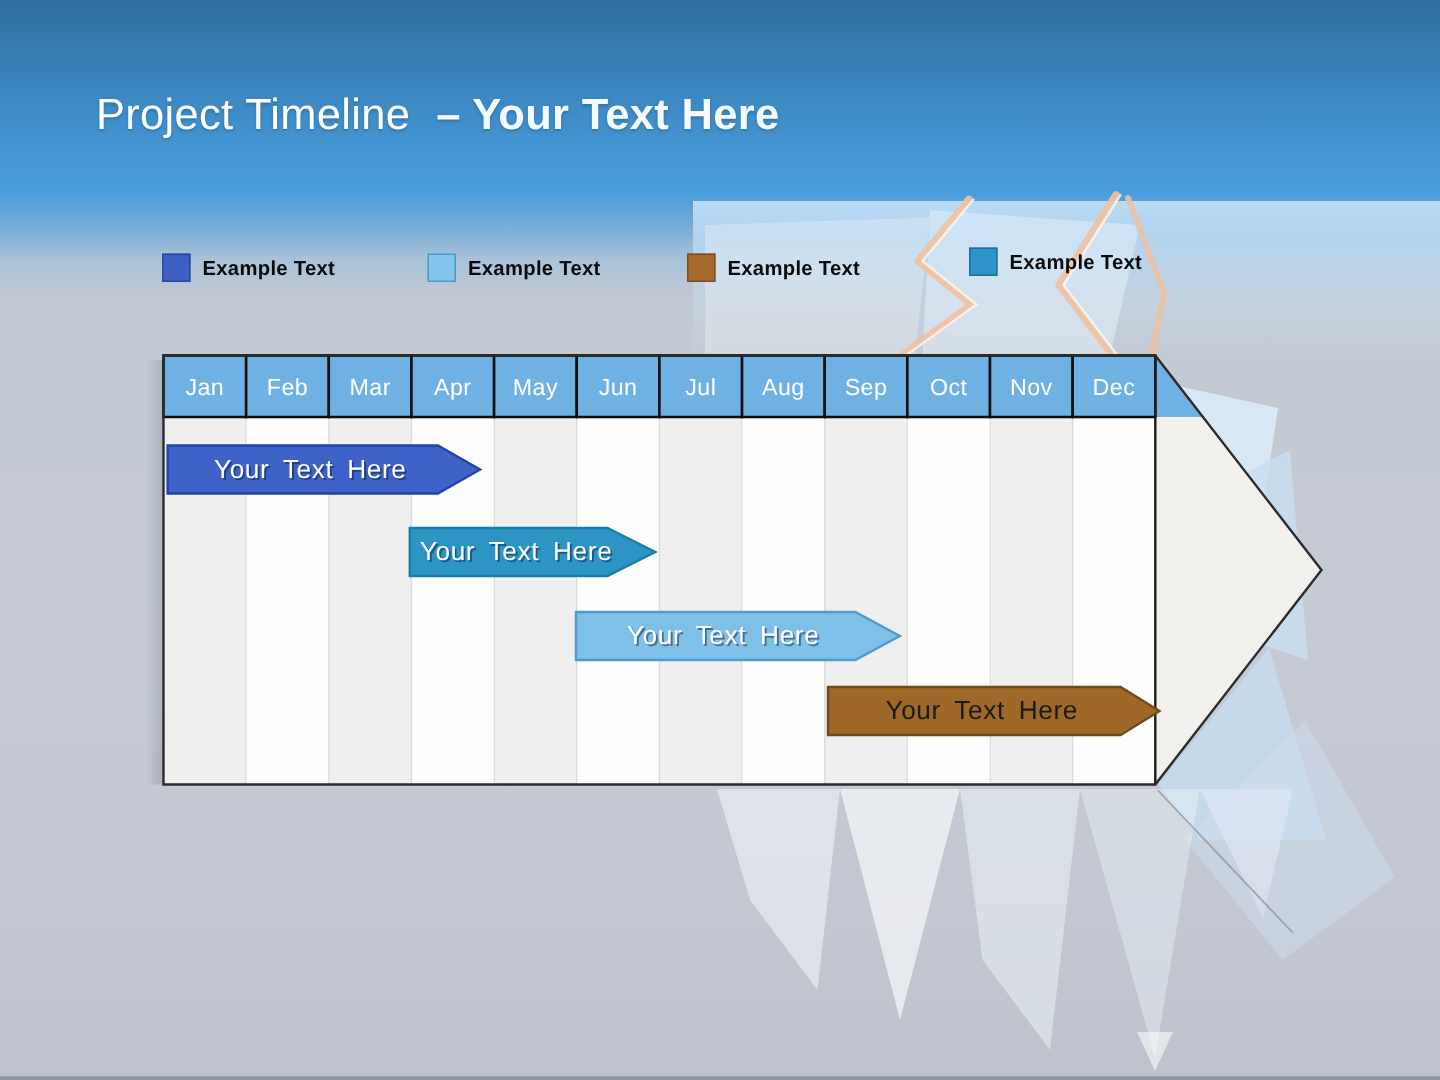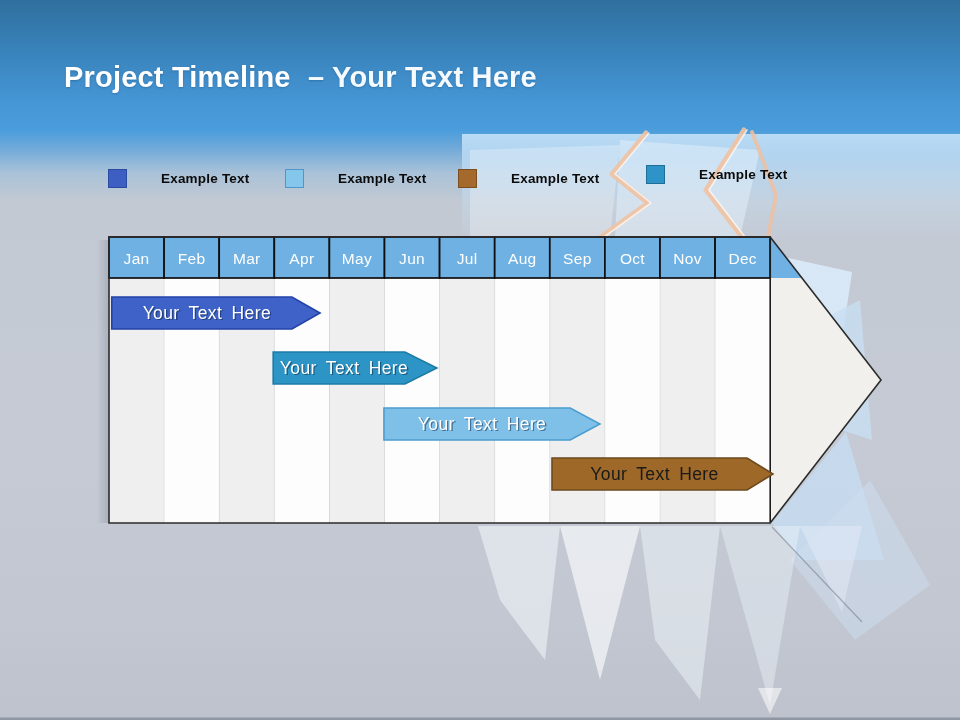--- a/index.html
+++ b/index.html
@@ -9,24 +9,24 @@
     background:linear-gradient(180deg,
       #2F6F9D 0%, #3A85BF 8%, #4596D4 14%, #4A9DDC 18%,
       #6FA9D9 20.5%, #A9C2D8 24%, #C3C9D3 28%, #C5CAD4 60%,
       #C2C7D1 85%, #BDC2CC 100%);
   }
   .bg-svg{position:absolute;left:0;top:0;}
   .title{
     position:absolute;left:64px;top:61px;font-size:29px;color:#FFFFFF;
     text-shadow:0 1px 2px rgba(0,40,80,0.25);white-space:nowrap;letter-spacing:.2px;
   }
-  .title-bold{font-weight:700;}
+  .title-bold{font-weight:400;}
   .title-rest{font-weight:700;margin-left:9px;color:#F4FAFE;}
   .legend{position:absolute;left:0;top:0;width:960px;height:0;}
-  .legend-item{position:absolute;top:169px;display:flex;align-items:center;gap:34px;text-align:center;}
+  .legend-item{position:absolute;top:169px;display:flex;align-items:center;gap:8px;text-align:center;}
   .legend-item:nth-of-type(1){left:108px;}
   .legend-item:nth-of-type(2){left:285px;}
   .legend-item:nth-of-type(3){left:458px;}
   .legend-item:nth-of-type(4){left:646px;top:165px;}
   .swatch{width:19px;height:19px;border:1.6px solid #333;box-sizing:border-box;display:inline-block;}
   .legend-label{font-size:13.5px;font-weight:700;color:#0B0B0B;letter-spacing:.2px;}
   .chart-svg{position:absolute;left:105px;top:233px;}
   .month-lbl{font-size:15.5px;fill:#FFFFFF;letter-spacing:.3px;font-family:"Liberation Sans",sans-serif;}
   .bar-lbl{font-size:17.5px;word-spacing:4px;letter-spacing:.4px;font-family:"Liberation Sans",sans-serif;}
 </style>

